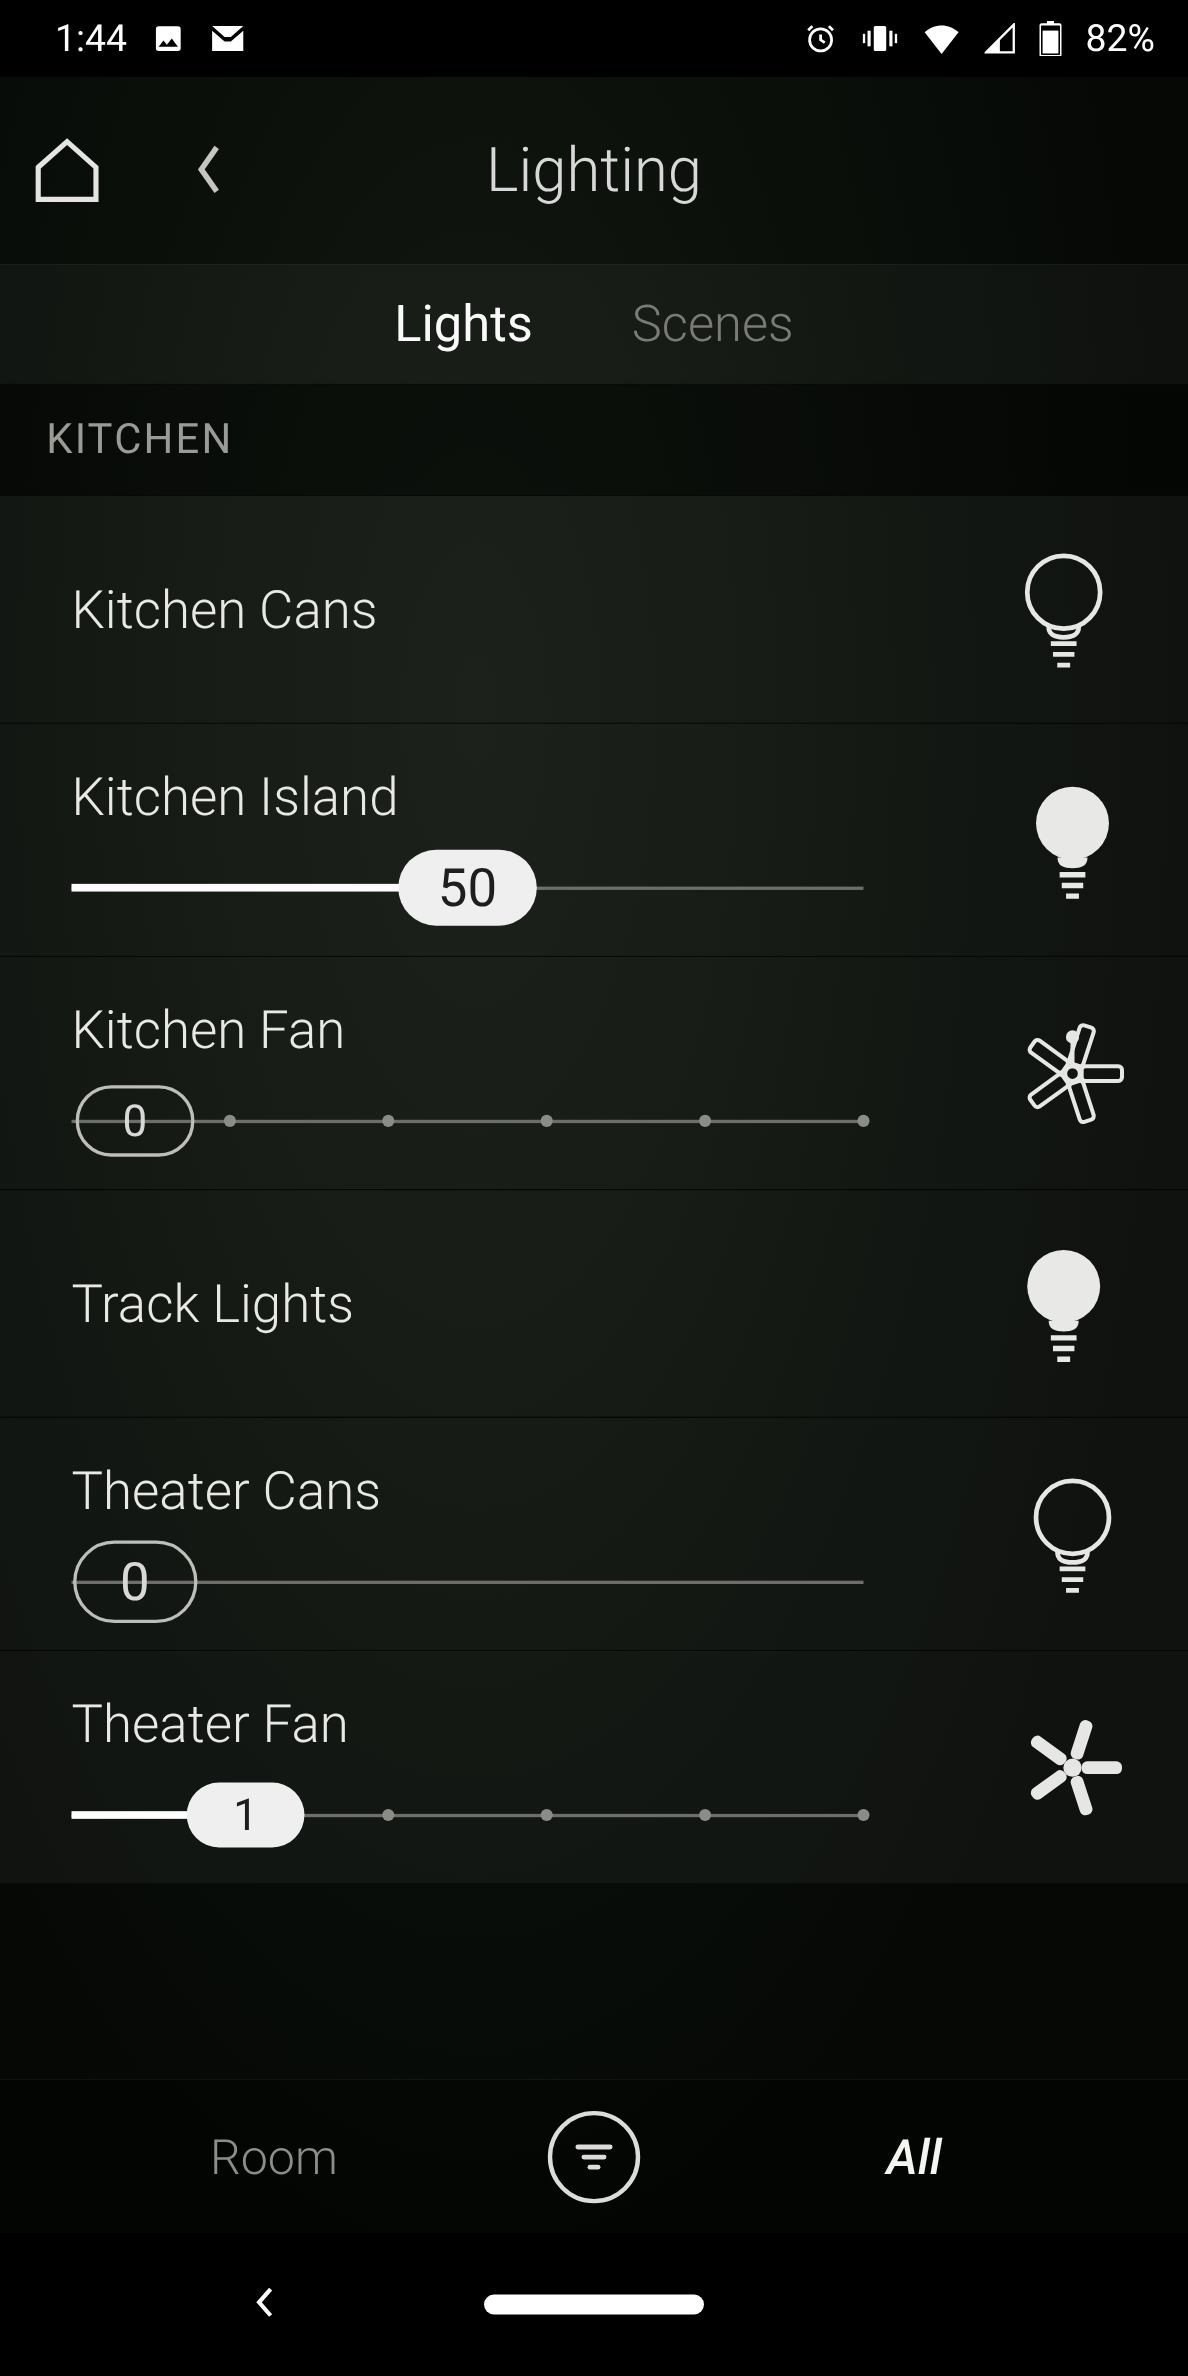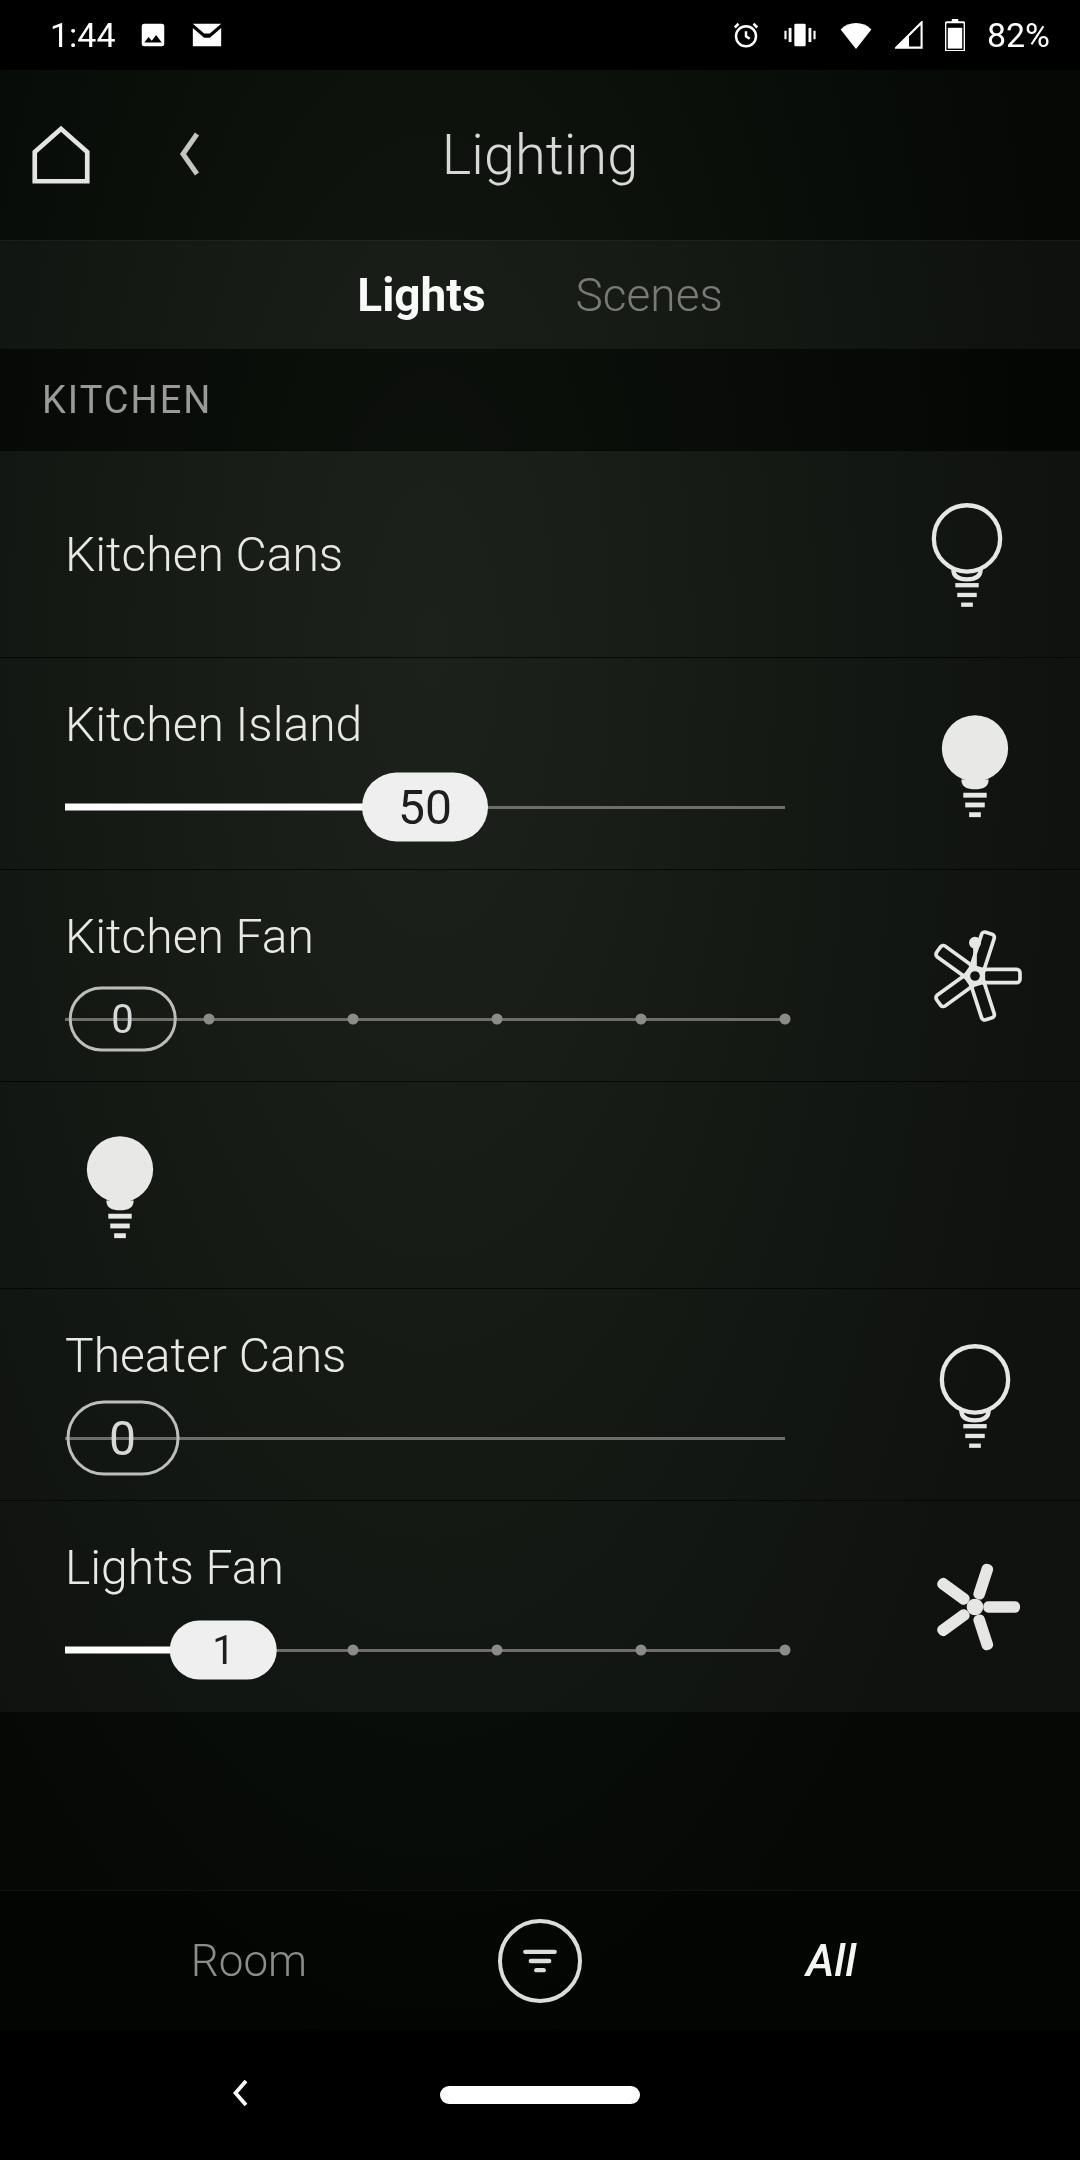--- a/index.html
+++ b/index.html
@@ -67,21 +67,21 @@
     align-items: center;
     justify-content: center;
     gap: 90px;
     background: rgba(255,255,255,0.04);
     border-top: 1px solid rgba(255,255,255,0.04);
     border-bottom: 1px solid rgba(0,0,0,0.6);
     font-size: 46px;
     font-weight: 300;
   }
   .tab { color: #7a7a78; }
-  .tab.active { color: #fafafa; font-weight: 700; }
+  .tab.active { color: #fafafa; font-weight: 400; }
 
   
   .section-header {
     height: 100px;
     display: flex;
     align-items: center;
     padding: 0 42px;
     font-size: 38px;
     letter-spacing: 2px;
     color: #9a9a96;
@@ -399,20 +399,23 @@
             </g>
           <g transform="rotate(0 30 30)">
               <rect x="35" y="26" width="22" height="8" rx="2"></rect>
             </g>
         </svg>
       </div>
     </div>
 
 
     <div class="row tall">
+      <div class="row-main">
+        <div class="row-label">Track Lights</div>
+      </div>
       <div class="row-icon">
         <svg width="78" height="110" viewBox="0 0 40 56">
           <circle cx="20" cy="20" r="17" fill="#e8e8e6"></circle>
           <path d="M13 36c0 4 3 5 7 5s7-1 7-5" fill="#e8e8e6"></path>
           <line x1="14" y1="44" x2="26" y2="44" stroke="#e8e8e6" stroke-width="2.5"></line>
           <line x1="15" y1="49" x2="25" y2="49" stroke="#e8e8e6" stroke-width="2.5"></line>
           <line x1="17" y1="54" x2="23" y2="54" stroke="#e8e8e6" stroke-width="2.5"></line>
         </svg>
       </div>
     </div>
@@ -431,21 +434,21 @@
           <path d="M13 36c0 4 3 5 7 5s7-1 7-5" stroke-linecap="round"></path>
           <line x1="14" y1="44" x2="26" y2="44"></line>
           <line x1="15" y1="49" x2="25" y2="49"></line>
           <line x1="17" y1="54" x2="23" y2="54"></line>
         </svg>
       </div>
     </div>
 
     <div class="row">
       <div class="row-main">
-        <div class="row-label">Lights Fan</div>
+        <div class="row-label">Theater Fan</div>
         <div class="step-slider">
           <div class="track-bg"></div>
           <div class="track-fill" style="width:20%"></div>
           <div class="dot" style="left:40%"></div>
           <div class="dot" style="left:60%"></div>
           <div class="dot" style="left:80%"></div>
           <div class="dot" style="left:100%"></div>
           <div class="thumb" style="left:22%">1</div>
         </div>
       </div>

